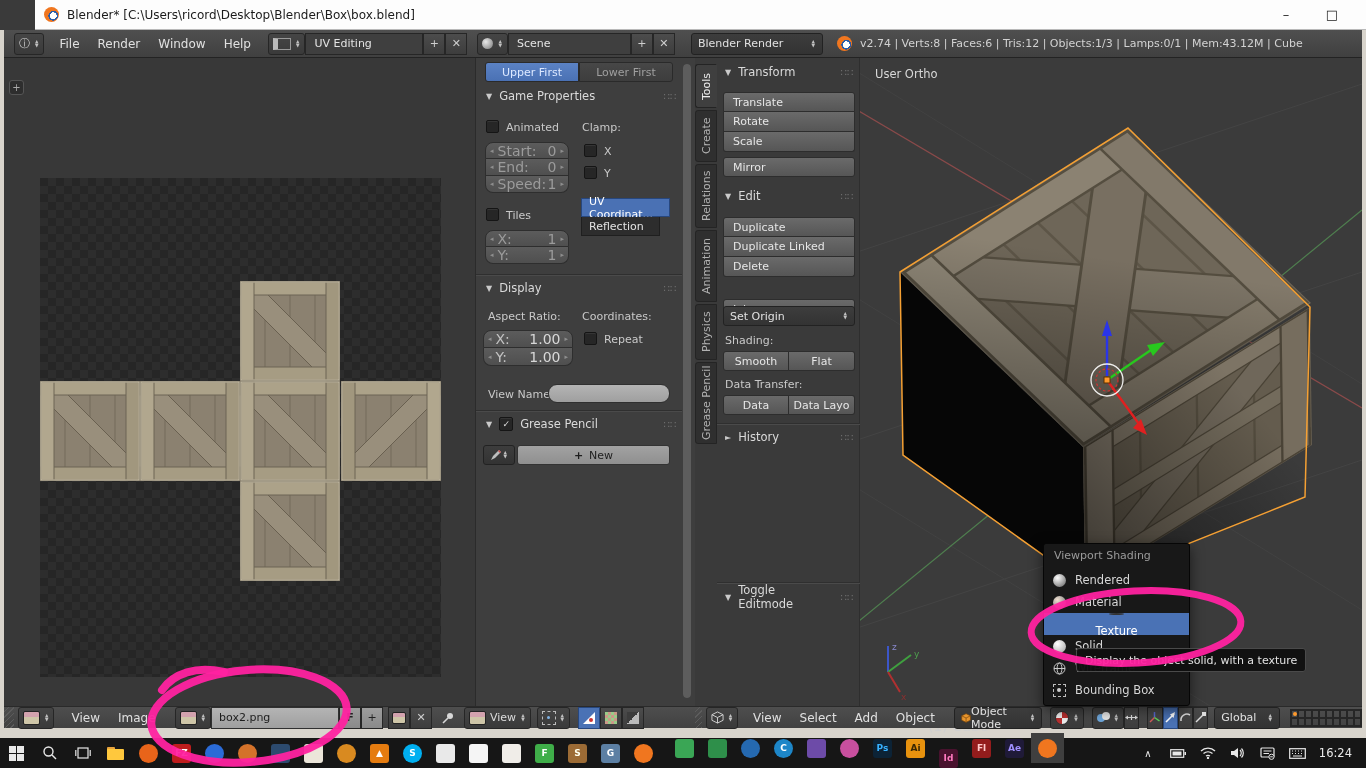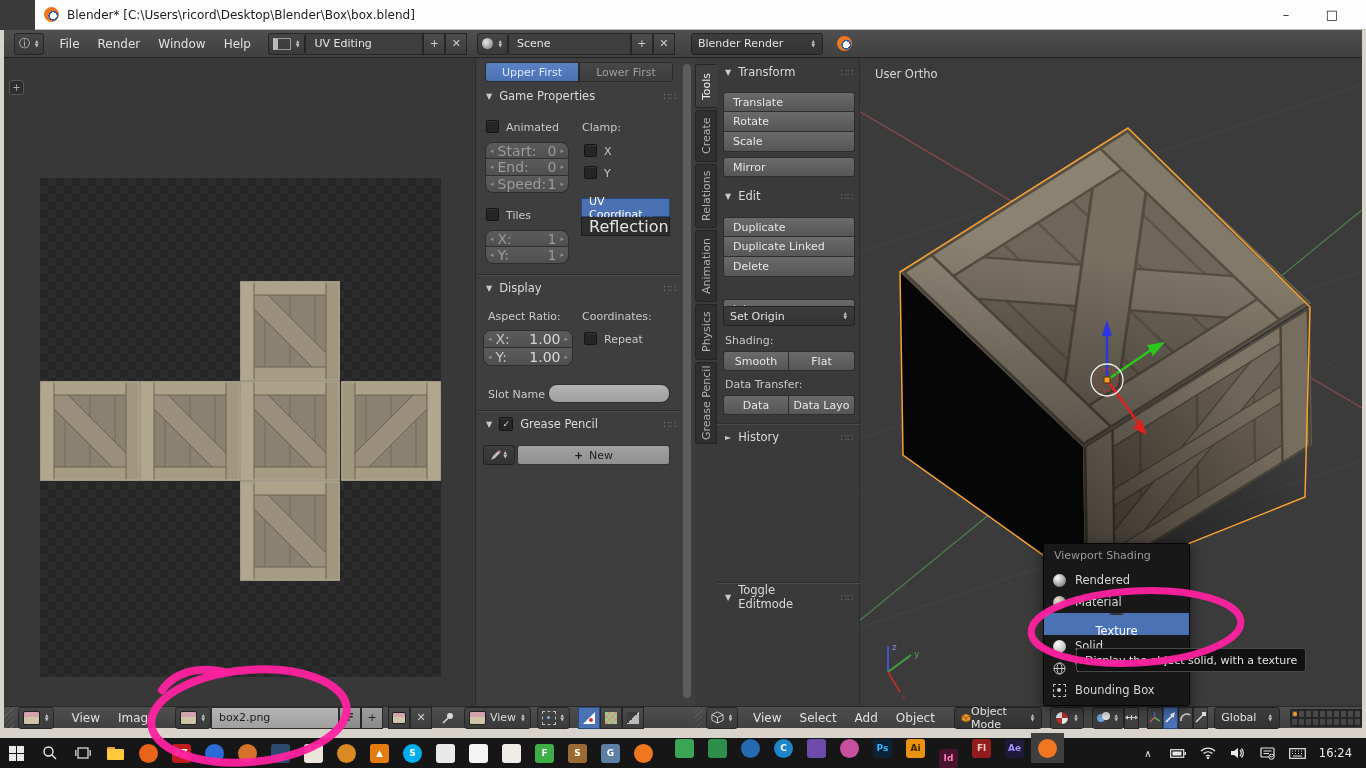--- a/index.html
+++ b/index.html
@@ -163,20 +163,21 @@
     <span class="sq">+</span>
     <span class="sq">✕</span>
     <span class="darkdd" style="margin-left:16px;width:118px;height:20px">
       <span>Blender Render</span>
       <span class="spin">
           <span>▲</span>
           <span>▼</span>
         </span>
     </span>
     <span class="blogo" style="margin-left:14px"></span>
+    <span style="margin-left:8px;font-size:11px;color:#d2d2d2">v2.74 | Verts:8 | Faces:6 | Tris:12 | Objects:1/3 | Lamps:0/1 | Mem:43.12M | Cube</span>
   </div>
 
   <div class="r winborder" style="left:0;top:30px;width:4px;height:708px"></div>
   <div class="r winborder" style="left:1362px;top:30px;width:4px;height:708px"></div>
   <div class="r winborder" style="left:0;top:728px;width:1366px;height:10px"></div>
 
   <div class="r uvcanvas"></div>
   <div class="r" style="left:9px;top:80px;width:15px;height:15px;background:#2e2e2e;border:1px solid #555;border-radius:3px;display:flex;align-items:center;justify-content:center;color:#aaa;font-size:10px">+</div>
   <div class="r checker" style="left:40px;top:178px;width:401px;height:499px"></div>
   <svg class="r" style="left:40px;top:178px" width="401" height="499" viewBox="0 0 401 499">
@@ -214,21 +215,21 @@
       <span class="k">Speed:</span>
         <span class="v">1</span>
     </div>
     <span class="r chk" style="left:108px;top:86px"></span>
     <span class="r lbl" style="left:128px;top:87px">X</span>
     <span class="r chk" style="left:108px;top:108px"></span>
     <span class="r lbl" style="left:128px;top:109px">Y</span>
     <span class="r chk" style="left:10px;top:150px"></span>
     <span class="r lbl" style="left:30px;top:151px">Tiles</span>
     <span class="r" style="left:105px;top:140px;width:89px;height:19px;background:#4a71b4;color:#fff;font-size:11px;display:flex;align-items:center;padding:0 7px;box-sizing:border-box;border:1px solid #27477e">UV Coordinat...</span>
-    <span class="r" style="left:105px;top:159px;width:89px;height:19px;background:#2d2d2d;color:#e2e2e2;font-size:16px;display:flex;align-items:center;padding:0 7px;box-sizing:border-box;border:1px solid #1f1f1f;border-top:0">Reflection</span>
+    <span class="r" style="left:105px;top:159px;width:79px;height:19px;background:#2d2d2d;color:#e2e2e2;font-size:11px;display:flex;align-items:center;padding:0 7px;box-sizing:border-box;border:1px solid #1f1f1f;border-top:0">Reflection</span>
     <div class="r nf dis r1" style="left:9px;top:172px;width:84px;height:17px">
       <span class="k">X:</span>
         <span class="v">1</span>
     </div>
     <div class="r nf dis r2" style="left:9px;top:189px;width:84px;height:17px">
       <span class="k">Y:</span>
         <span class="v">1</span>
     </div>
 
     <div class="r sep" style="left:0;top:216px;width:206px"></div>
@@ -243,21 +244,21 @@
     <div class="r nf r1" style="left:7px;top:272px;width:90px;height:18px">
       <span class="k">X:</span>
         <span class="v">1.00</span>
     </div>
     <div class="r nf r2" style="left:7px;top:290px;width:90px;height:18px">
       <span class="k">Y:</span>
         <span class="v">1.00</span>
     </div>
     <span class="r chk" style="left:108px;top:274px"></span>
     <span class="r lbl" style="left:128px;top:275px">Repeat</span>
-    <span class="r lbl" style="left:12px;top:330px">Slot Name</span>
+    <span class="r lbl" style="left:12px;top:330px">View Name</span>
     <div class="r lightfield" style="left:72px;top:326px;width:122px;height:19px;border-radius:9px"></div>
 
     <div class="r sep" style="left:0;top:352px;width:206px"></div>
     <div class="r panelh" style="left:10px;top:358px;width:190px;height:16px">
       <span class="tri">▼</span>
       <span class="chk" style="width:12px;height:12px">✓</span>
       <span>Grease Pencil</span>
       <span style="flex:1"></span>
       <span class="handle">∷∷</span>
     </div>

